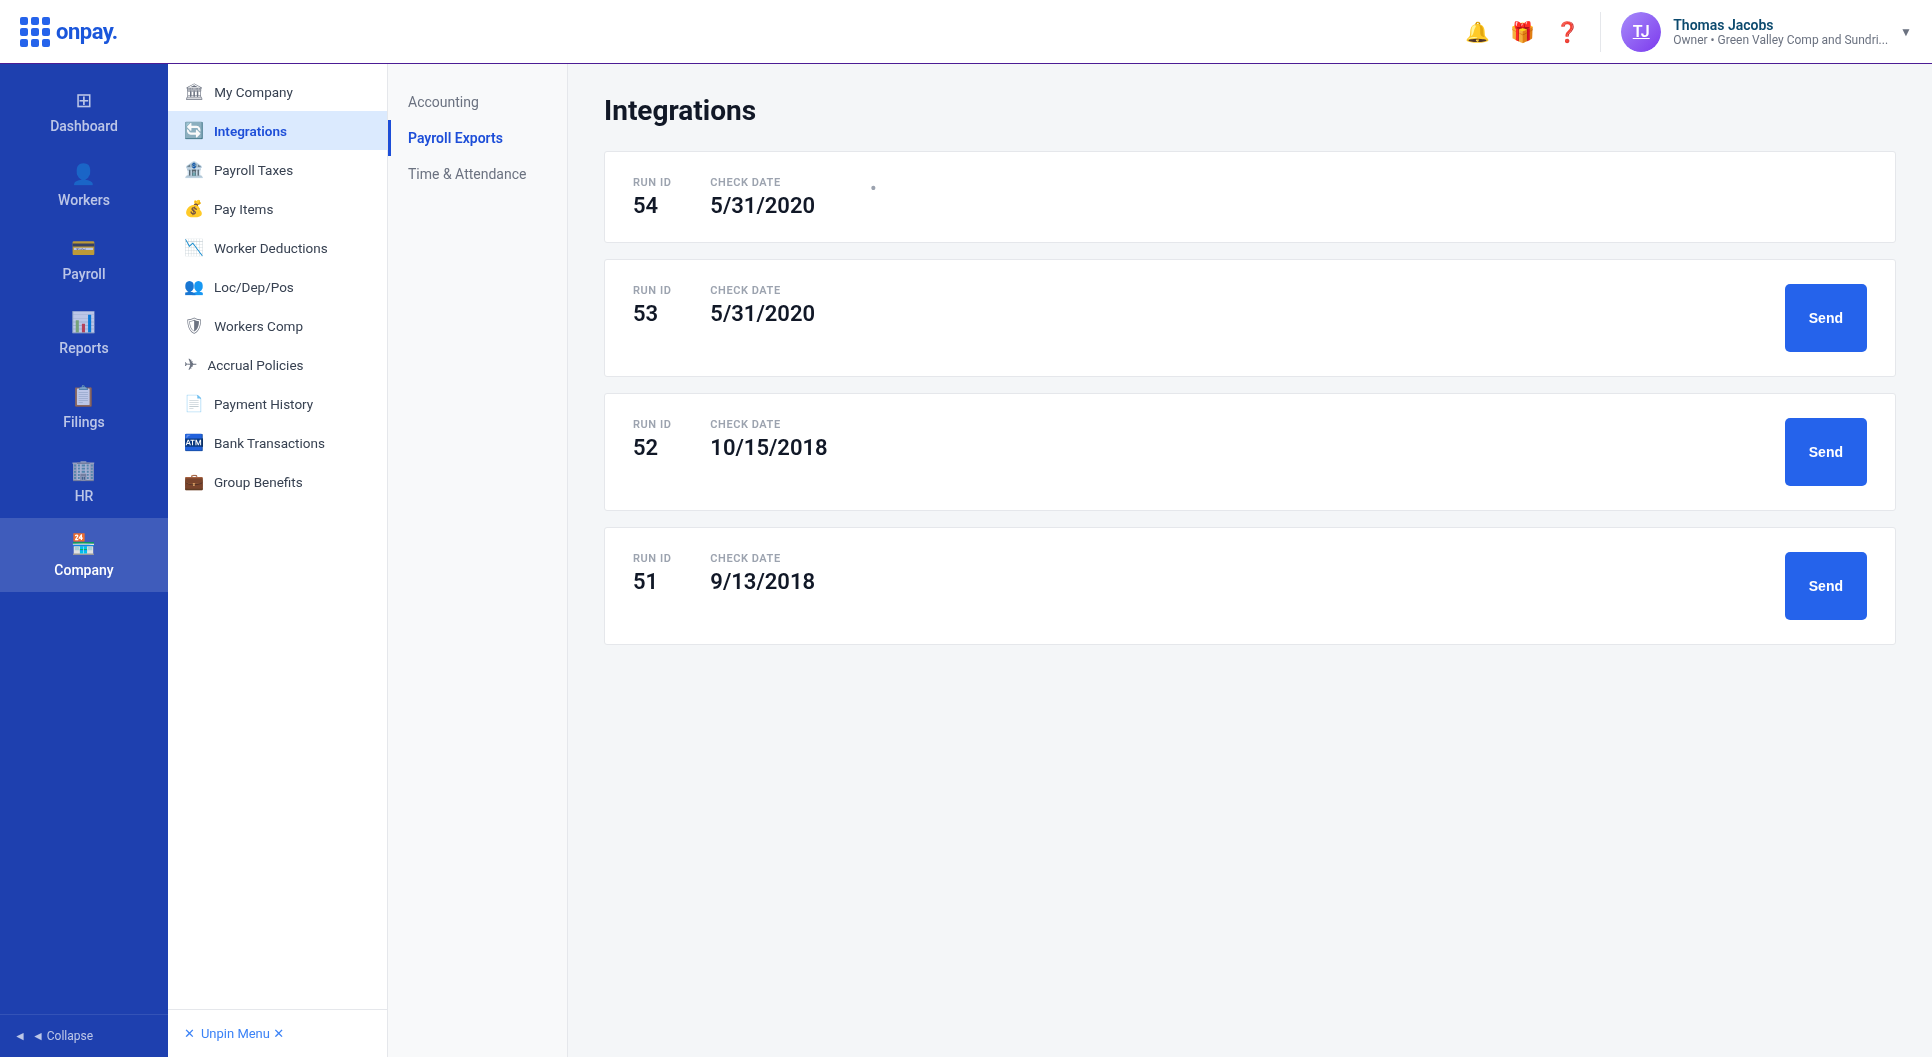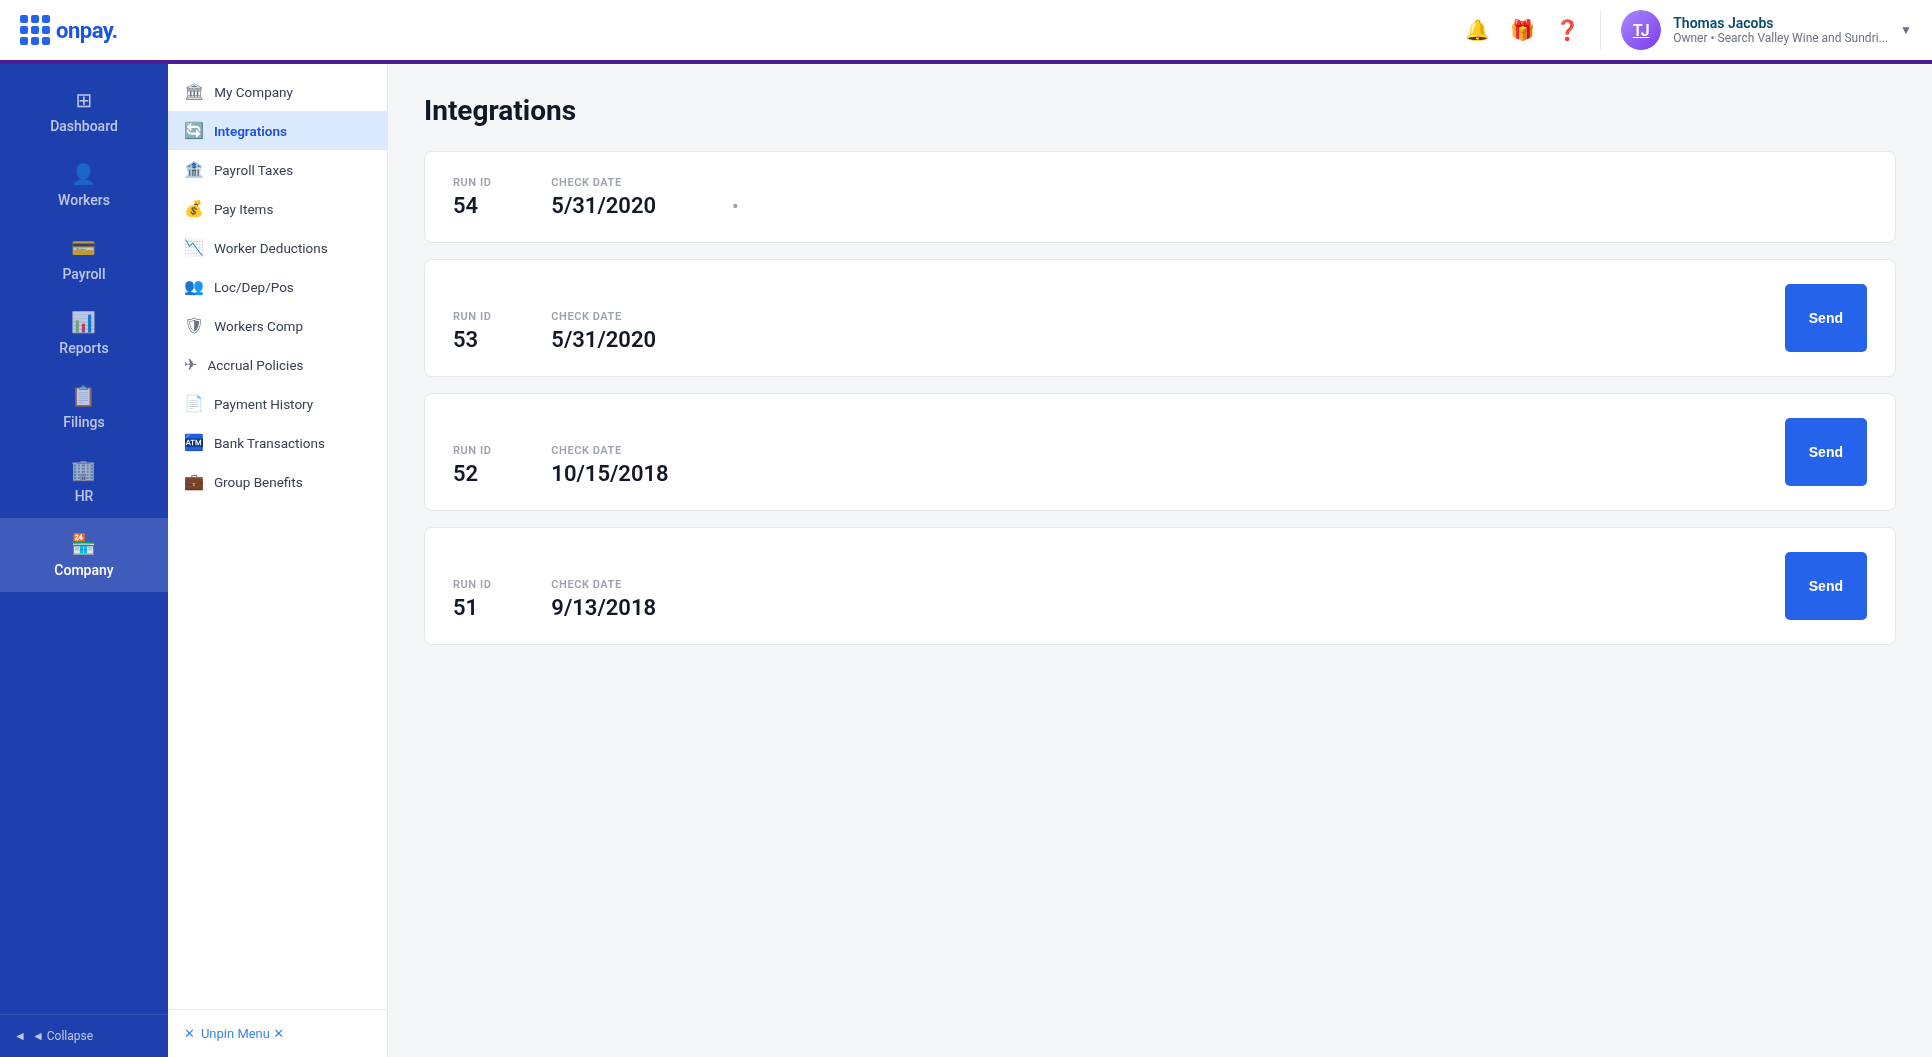--- a/index.html
+++ b/index.html
@@ -3,21 +3,21 @@
   <meta charset="utf-8">
   <style>
     * { box-sizing: border-box; margin: 0; padding: 0; }
     body { font-family: -apple-system, BlinkMacSystemFont, 'Segoe UI', Roboto, sans-serif; background: #f4f6f8; display: flex; flex-direction: column; height: 100vh; overflow: hidden; }
 
     
     .header {
       display: flex;
       align-items: center;
       background: #fff;
-      border-bottom: 4px solid #4c1d95;
+      border-bottom: 1px solid #4c1d95;
       height: 64px;
       padding: 0 20px;
       position: relative;
       z-index: 10;
       flex-shrink: 0;
     }
     .logo {
       display: flex;
       align-items: center;
       margin-right: auto;
@@ -224,26 +224,26 @@
       font-size: 28px;
       font-weight: 700;
       color: #111827;
       margin-bottom: 24px;
     }
 
     
     .export-card {
       background: #fff;
       border: 1px solid #e5e7eb;
-      border-radius: 8px;
+      border-radius: 3px;
       padding: 24px 28px;
       margin-bottom: 16px;
       display: flex;
-      align-items: flex-end;
-      gap: 60px;
+      align-items: flex-start;
+      gap: 39px;
     }
     .export-card-field { display: flex; flex-direction: column; gap: 4px; }
     .field-label {
       font-size: 11px;
       font-weight: 600;
       color: #9ca3af;
       letter-spacing: 0.05em;
       text-transform: uppercase;
     }
     .field-value {
@@ -315,21 +315,21 @@
     <span class="header-icon">🎁</span>
     <span class="header-icon">❓</span>
   </div>
 
   <div class="user-section">
     <div class="avatar">
       <div class="avatar-img">TJ</div>
     </div>
     <div class="user-info">
       <span class="user-name">Thomas Jacobs</span>
-      <span class="user-role">Owner • Search Valley Wine and Sundri...</span>
+      <span class="user-role">Owner • Green Valley Comp and Sundri...</span>
     </div>
     <span class="dropdown-arrow">▼</span>
   </div>
 </header>
 
 <div class="app-body">
 
   <nav class="sidebar-primary">
     <div class="sidebar-nav">
       <div class="nav-item">
@@ -415,20 +415,31 @@
       </div>
     </div>
     <div class="unpin-menu">
       <span>✕</span>
       <span>Unpin Menu ✕</span>
     </div>
   </nav>
 
   <div class="main-content">
 
+    <div class="content-sidebar">
+      <div class="content-tab">
+        <span>Accounting</span>
+      </div>
+      <div class="content-tab active">
+        <span>Payroll Exports</span>
+      </div>
+      <div class="content-tab">
+        <span>Time &amp; Attendance</span>
+      </div>
+    </div>
 
     <div class="main-panel">
       <h1 class="page-title">Integrations</h1>
 
       <div class="export-card">
         <div class="export-card-field">
           <span class="field-label">RUN ID</span>
           <span class="field-value">54</span>
         </div>
         <div class="export-card-field">

